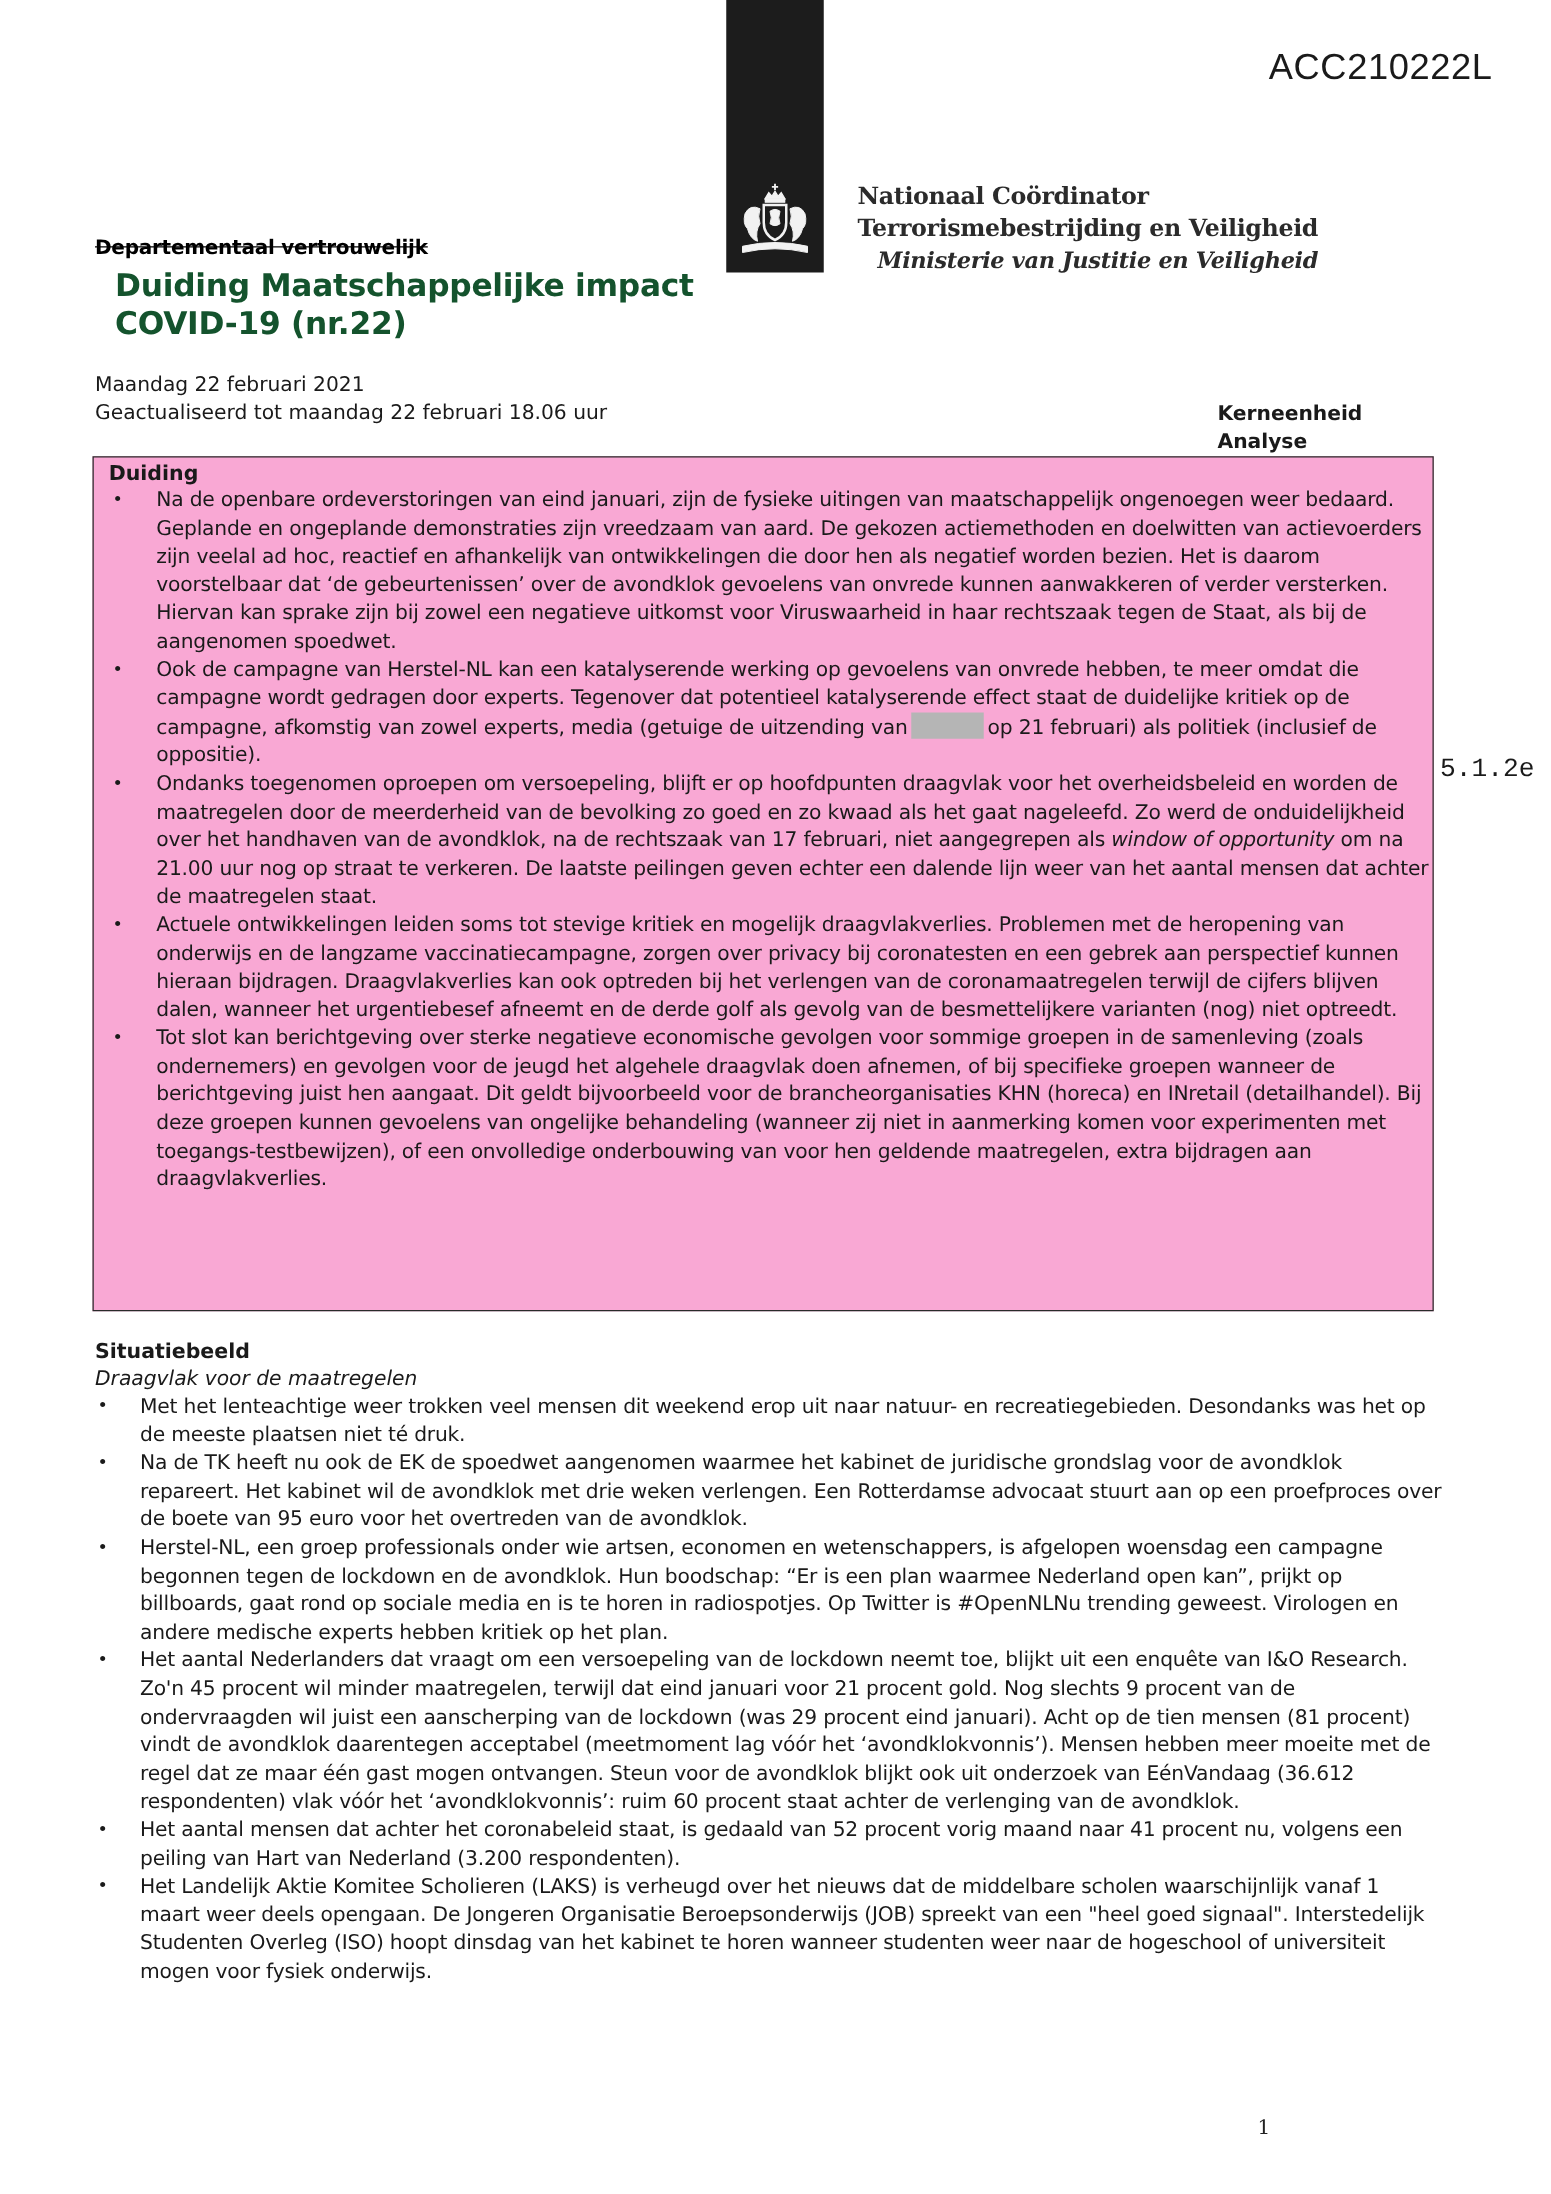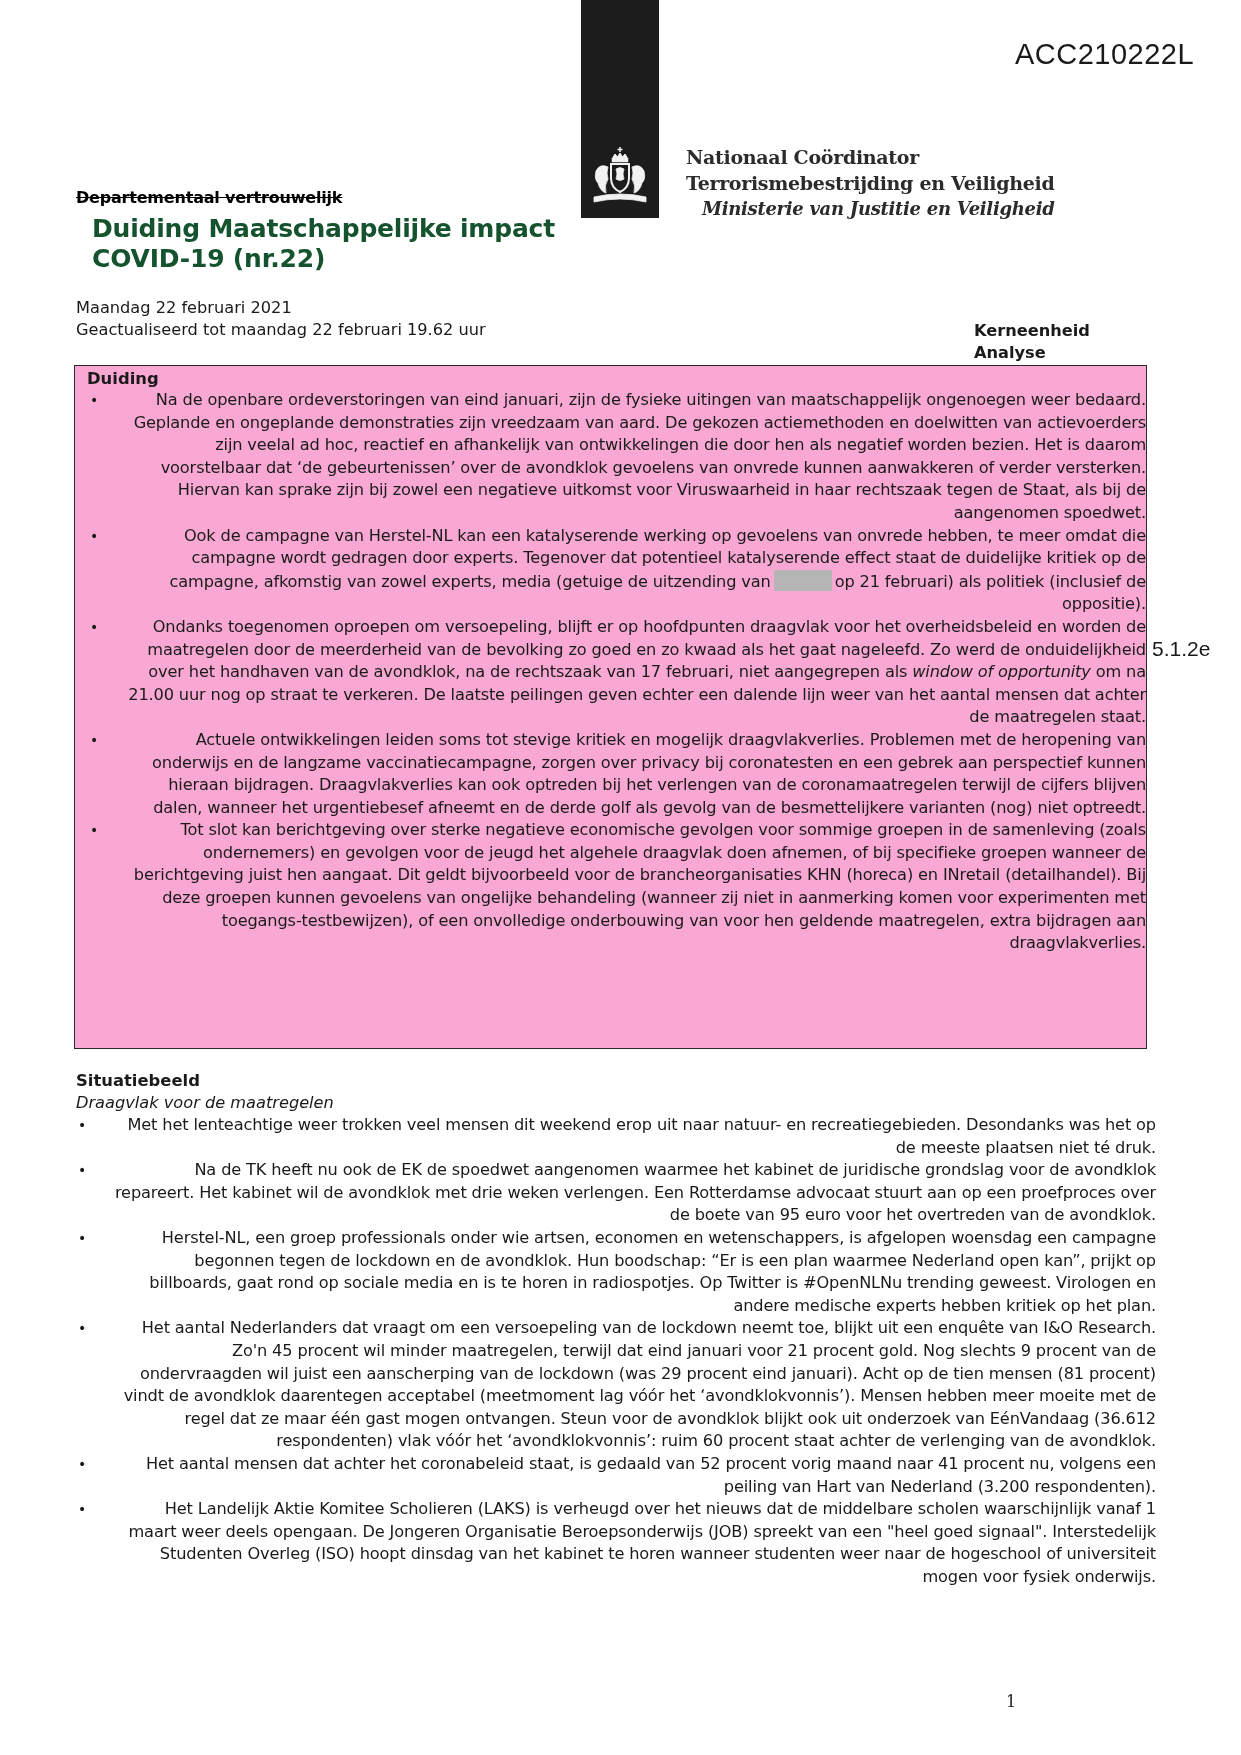--- a/index.html
+++ b/index.html
@@ -16,25 +16,25 @@
   .org .it { font-style: italic; font-size: 18px; text-align: right; }
   .classif { left: 76px; top: 188px; font-size: 16px; font-weight: bold; color: #000000; text-decoration: line-through; letter-spacing: -0.2px; }
   .title { left: 92px; top: 214px; font-size: 25px; font-weight: bold; line-height: 30px; color: #14532d; letter-spacing: -0.2px; }
   .dates { left: 76px; top: 297px; font-size: 16.2px; line-height: 22px; color: #1a1a1a; }
   .unit { left: 974px; top: 320px; font-size: 16.2px; font-weight: bold; line-height: 22px; color: #1a1a1a; }
   .box {
     left: 74px; top: 365px; width: 1073px; height: 684px; background: #f9a8d4;
     border: 1.5px solid #2a2a2a; box-sizing: border-box; padding: 2px 0 0 12px;
   }
   .box h3 { margin: 0; font-size: 16.4px; font-weight: bold; line-height: 21px; }
-  ul.b { list-style: none; margin: 0; padding: 0; text-align: right; }
+  ul.b { list-style: none; margin: 0; padding: 0; }
   ul.b li { position: relative; padding-left: 38px; font-size: 16.2px; line-height: 22.6px; letter-spacing: -0.15px; }
   ul.b li::before { content: "•"; position: absolute; left: 3px; top: 0; font-size: 14px; }
   .redact { display: inline-block; width: 58px; height: 21px; background: #b5b5b5; vertical-align: -4px; margin: 0 3px; }
-  .marker { left: 1152px; top: 605px; font-family: Liberation Sans, sans-serif; font-size: 21px; color: #1a1a1a; margin-top: 32px; }
+  .marker { left: 1152px; top: 605px; font-family: Liberation Mono, monospace; font-size: 21px; color: #1a1a1a; }
   .sit { left: 76px; top: 1070px; width: 1080px; }
   .sit h3 { margin: 0; font-size: 16.4px; font-weight: bold; line-height: 22px; }
   .sit .sub { font-style: italic; font-size: 16.2px; line-height: 22px; }
   .sit ul.b li { padding-left: 36px; }
   .sit ul.b li::before { left: 2px; }
   .pageno { left: 1006px; top: 1692px; font-family: "DejaVu Serif", serif; font-size: 16px; color: #222; }
 </style>
 </head>
 <body>
 
@@ -62,21 +62,21 @@
 
 <div class="abs classif">Departementaal vertrouwelijk</div>
 
 <div class="abs title">
   <div>Duiding Maatschappelijke impact</div>
   <div>COVID-19 (nr.22)</div>
 </div>
 
 <div class="abs dates">
   <div>Maandag 22 februari 2021</div>
-  <div>Geactualiseerd tot maandag 22 februari 19.62 uur</div>
+  <div>Geactualiseerd tot maandag 22 februari 18.06 uur</div>
 </div>
 
 <div class="abs unit">
   <div>Kerneenheid</div>
   <div>Analyse</div>
 </div>
 
 <div class="abs box">
   <h3>Duiding</h3>
   <ul class="b">

